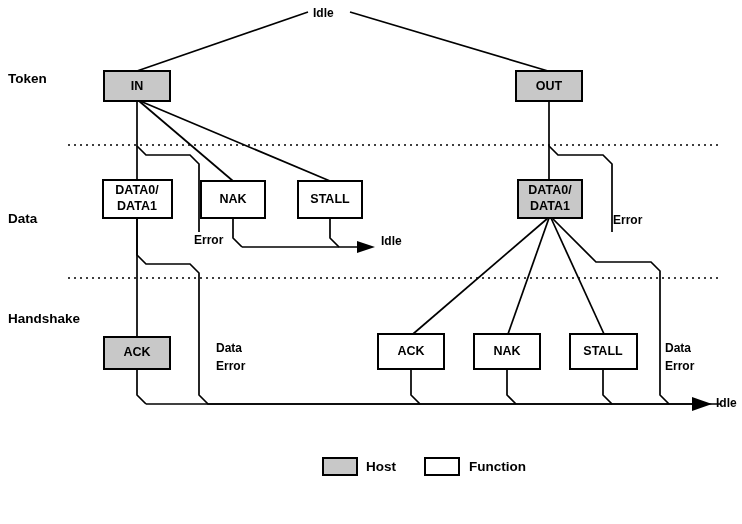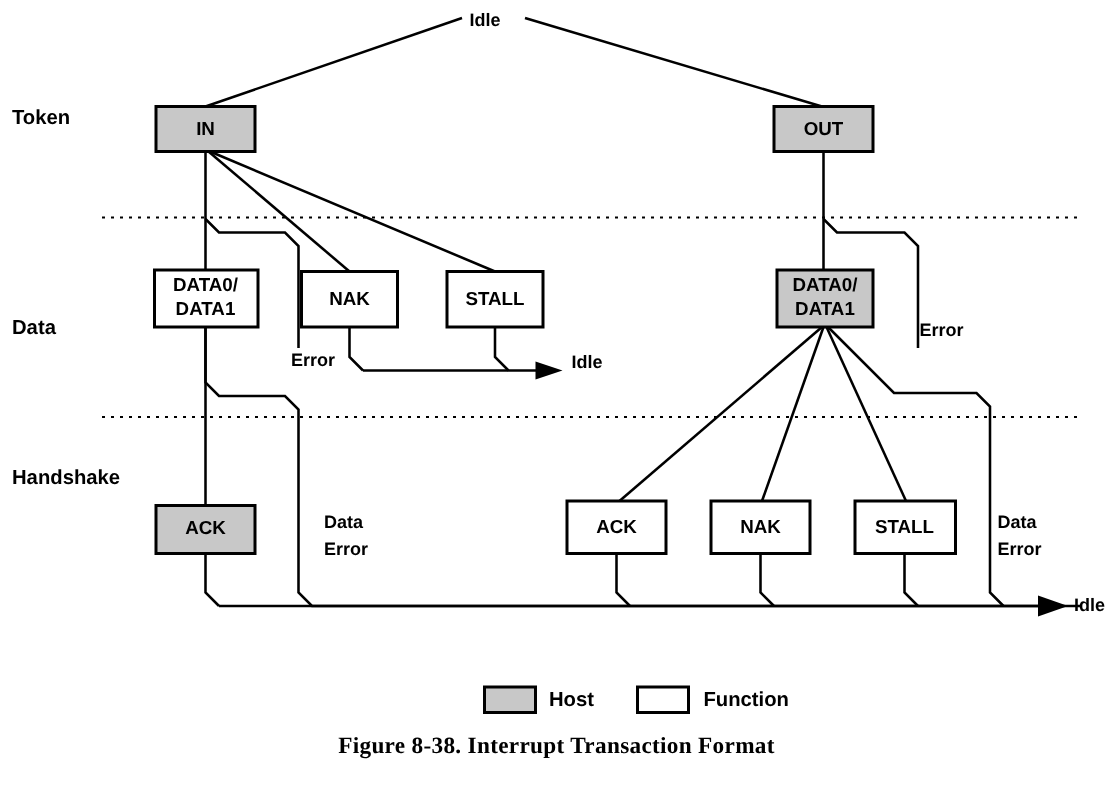--- a/index.html
+++ b/index.html
@@ -208,15 +208,14 @@
 
     <g>
       <rect class="node-rect node-host" x="323" y="458" width="34" height="17"></rect>
       <text class="legend-label" x="366" y="467">Host</text>
       <rect class="node-rect node-function" x="425" y="458" width="34" height="17"></rect>
       <text class="legend-label" x="469" y="467">Function</text>
     </g>
 
   </svg>
 
-  <div class="caption">Figure 8-38.  Interrupt Transaction Format</div>
 
 </div>
 
 </body></html>

